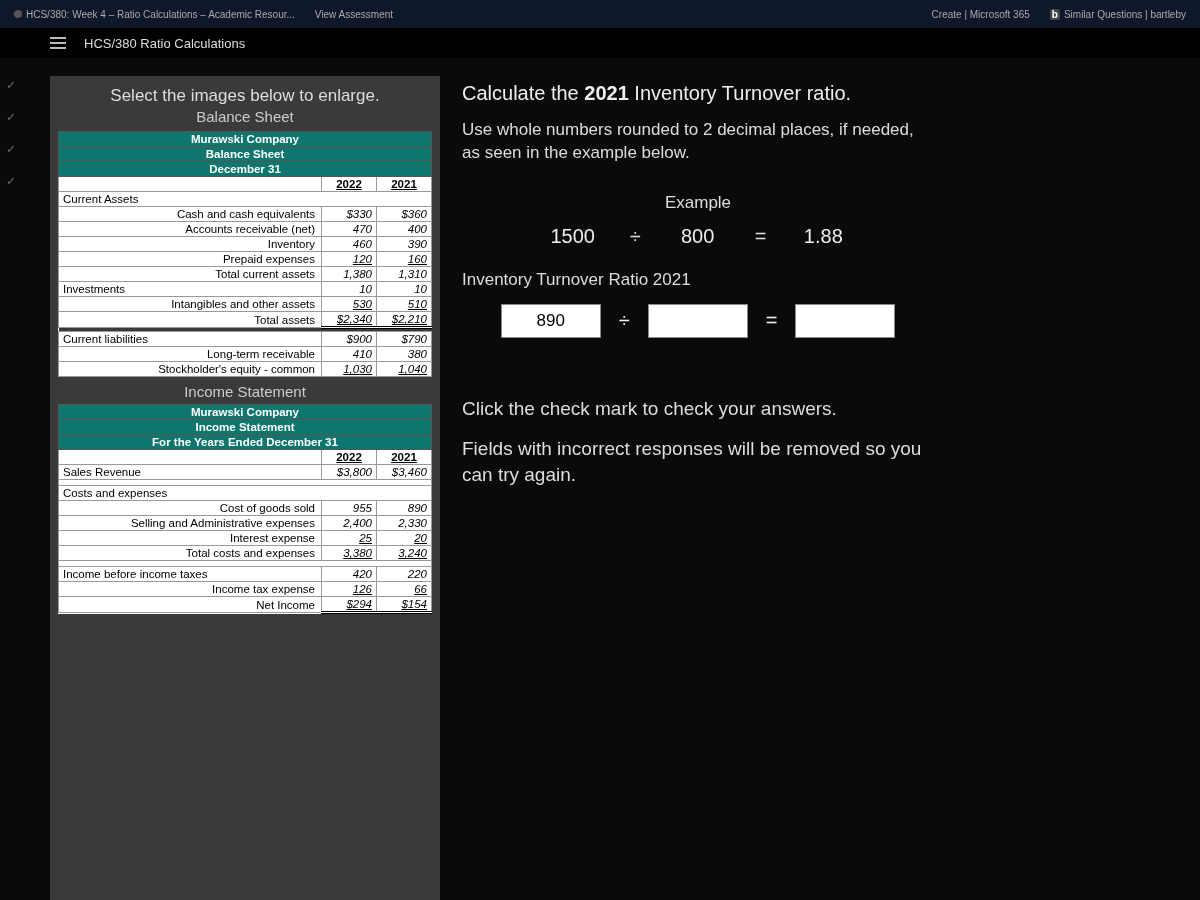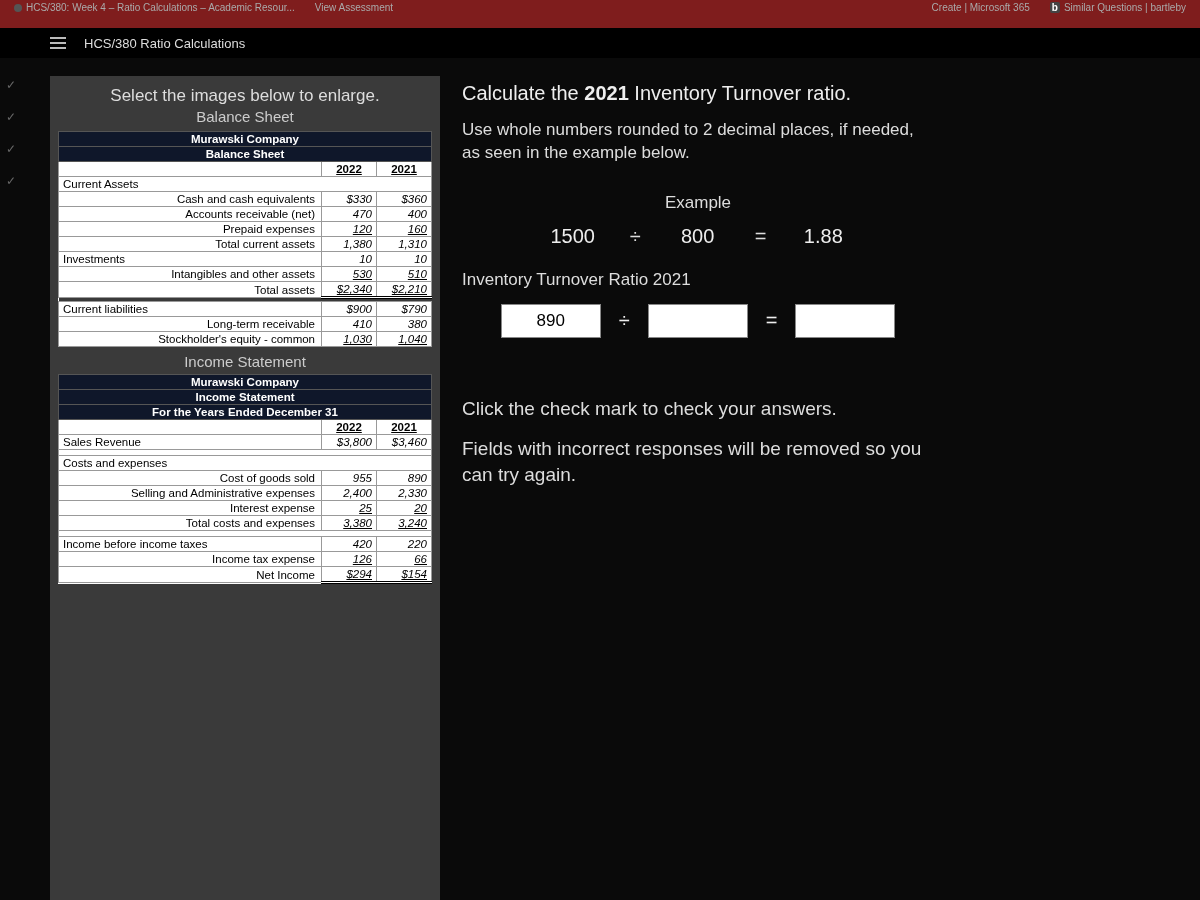--- a/index.html
+++ b/index.html
@@ -8,24 +8,24 @@
   background: #0a0a0a;
   color: #fff;
   width: 1200px;
   height: 900px;
   overflow: hidden;
   position: relative;
 }
 
 
 .top-tabs {
-  background: #7f1d1d;
+  background: #0f172a;
   height: 28px;
   display: flex;
-  align-items: flex-start;
+  align-items: center;
   padding: 0 8px;
   gap: 8px;
   font-size: 10px;
   color: #aaa;
 }
 .top-tab {
   display: flex; align-items: center; gap: 4px;
   padding: 2px 6px;
 }
 .top-tab .dot { width: 8px; height: 8px; border-radius: 50%; background: #555; }
@@ -89,21 +89,21 @@
   border-collapse: collapse;
   background: #fff;
   color: #000;
   font-size: 11.5px;
 }
 .fin-table td, .fin-table th {
   padding: 1px 4px;
   border: 1px solid #999;
 }
 .fin-table .header-dark td {
-  background: #0f172a; color: #fff; border: 1px solid #555;
+  background: #0f766e; color: #fff; border: 1px solid #555;
   text-align: center; font-weight: bold;
 }
 .fin-table .label-cell { text-align: right; padding-right: 6px; }
 .fin-table .section-cell { text-align: left; margin-top: 28px; }
 .fin-table .num { text-align: right; width: 55px; font-style: italic; }
 .fin-table .underline { text-decoration: underline; }
 .fin-table .dunder { border-bottom: 3px double #000; text-decoration: underline;}
 .fin-table .colhead { text-align: center; text-decoration: underline; font-weight: bold;}
 
 .inc-title {
@@ -227,39 +227,47 @@
       <div class="intro2">Balance Sheet</div>
 
       <table class="fin-table">
         <tbody>
             <tr class="header-dark">
               <td colspan="3">Murawski Company</td>
             </tr>
         <tr class="header-dark">
               <td colspan="3">Balance Sheet</td>
             </tr>
+        <tr class="header-dark">
+              <td colspan="3">December 31</td>
+            </tr>
         <tr>
           <td></td>
           <td class="colhead">2022</td>
           <td class="colhead">2021</td>
         </tr>
         <tr>
               <td class="section-cell" colspan="3">Current Assets</td>
             </tr>
         </tbody>
           <tbody id="bs-current">
             <tr>
               <td class="label-cell">Cash and cash equivalents</td>
               <td class="num">$330</td>
               <td class="num">$360</td>
             </tr>
             <tr>
               <td class="label-cell">Accounts receivable (net)</td>
               <td class="num">470</td>
               <td class="num">400</td>
+            </tr>
+            <tr>
+              <td class="label-cell">Inventory</td>
+              <td class="num">460</td>
+              <td class="num">390</td>
             </tr>
             <tr>
               <td class="label-cell">Prepaid expenses</td>
               <td class="num underline">120</td>
               <td class="num underline">160</td>
             </tr>
             <tr>
               <td class="label-cell">Total current assets</td>
               <td class="num">1,380</td>
               <td class="num">1,310</td>

